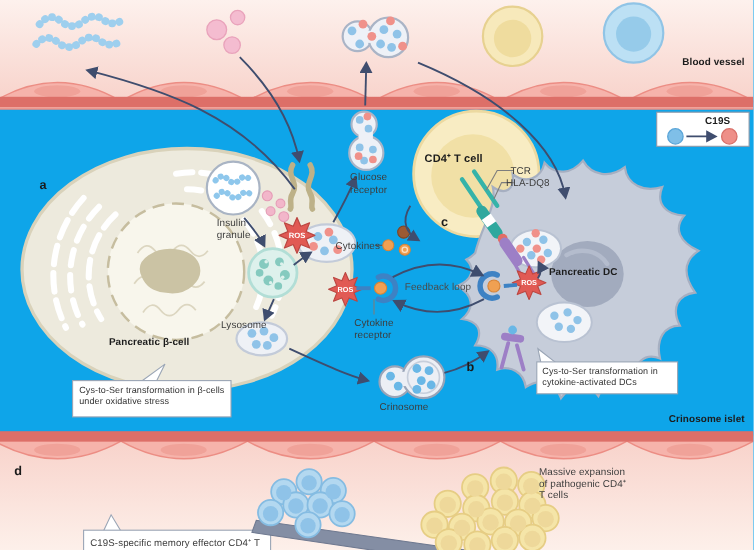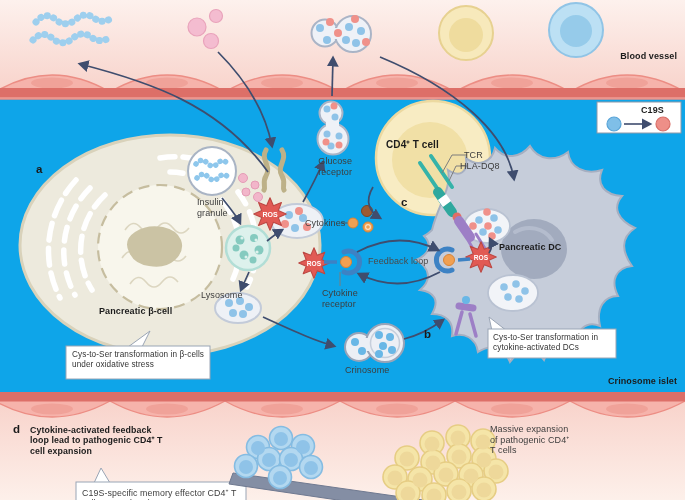--- a/index.html
+++ b/index.html
@@ -441,17 +441,16 @@
 <div class="lbl" style="left:322px; top:288px; width:56px;">Cytokine receptor</div>
 <div class="lbl bold" style="left:499px; top:242px;">Pancreatic DC</div>
 <div class="lbl bold" style="left:99px; top:306px;">Pancreatic β-cell</div>
 <div class="lbl callout-text" style="left:72px; top:350px; width:134px;">Cys-to-Ser transformation in β-cells under oxidative stress</div>
 <div class="lbl" style="left:345px; top:365px;">Crinosome</div>
 <div class="lbl panel-letter" style="left:424px; top:328px;">b</div>
 <div class="lbl callout-text" style="left:493px; top:333px; width:120px;">Cys-to-Ser transformation in cytokine-activated DCs</div>
 <div class="lbl bold right" style="right:8px; top:376px;">Crinosome islet</div>
 
 <div class="lbl panel-letter" style="left:13px; top:423px;">d</div>
-<div class="lbl bold" style="left:30px; top:425px; width:140px; font-size:8.8px;">Cytokine-activated feedback loop lead to pathogenic CD4⁺ T cell expansion</div>
 <div class="lbl" style="left:82px; top:488px; width:158px; font-size:8.8px;">C19S-specific memory effector CD4⁺ T cells expand and</div>
 <div class="lbl" style="left:490px; top:424px; width:84px;">Massive expansion of pathogenic CD4⁺ T cells</div>
 
 </div>
 
 </body></html>

